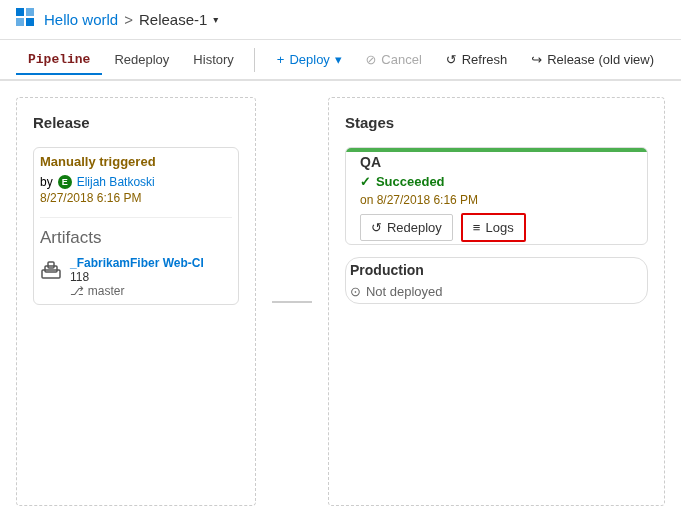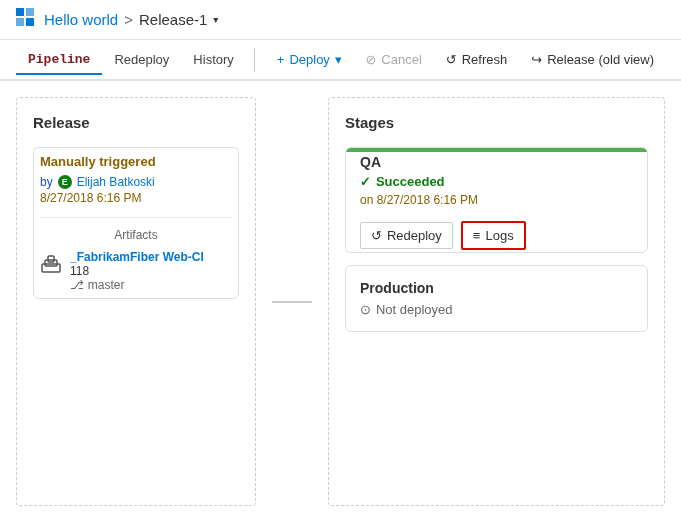--- a/index.html
+++ b/index.html
@@ -47,29 +47,29 @@
       flex-shrink: 0;
     }
     .panel-title { font-size: 15px; font-weight: 600; color: #333; margin-bottom: 16px; }
 
     .release-card {
       background: #fff; border: 1px solid #ddd; border-radius: 6px;
       padding: 6px; margin-bottom: 12px;
     }
     .triggered-label { font-size: 13px; font-weight: 600; color: #8a6200; margin-bottom: 6px; }
     .triggered-by { display: flex; align-items: center; gap: 5px; margin-bottom: 2px; }
-    .by-text { color: #1d4ed8; font-size: 12px; }
+    .by-text { color: #000000; font-size: 12px; }
     .user-dot { width: 14px; height: 14px; border-radius: 50%; background: #107c10; display: inline-flex; align-items: center; justify-content: center; }
     .user-initial { color: #fff; font-size: 9px; font-weight: 700; }
     .user-name { color: #0078d4; font-size: 12px; }
     .timestamp { color: #8a6200; font-size: 12px; margin-bottom: 12px; }
 
     .divider { border: none; border-top: 1px solid #eee; margin: 10px 0; }
 
-    .artifacts-label { font-size: 12px; color: #666; margin-bottom: 8px; text-align: center; }
+    .artifacts-label { font-size: 17px; color: #666; margin-bottom: 8px; }
     .artifact-item { display: flex; align-items: flex-start; gap: 8px; }
     .artifact-icon { font-size: 18px; color: #666; margin-top: 2px; }
     .artifact-name { color: #0078d4; font-size: 12px; font-weight: 600; }
     .artifact-build { font-size: 12px; color: #333; }
     .artifact-branch { display: flex; align-items: center; gap: 4px; font-size: 12px; color: #666; }
 
     
     .connector {
       display: flex; align-items: center; justify-content: center;
       width: 40px; flex-shrink: 0; position: relative;
@@ -87,37 +87,37 @@
     
     .stage-card {
       background: #fff; border: 1px solid #ddd; border-radius: 6px;
       margin-bottom: 12px; overflow: hidden;
     }
     .stage-card-top-bar { height: 4px; background: #4caf50; }
     .stage-card-body { padding: 2px 14px; }
     .stage-name { font-size: 14px; font-weight: 600; color: #333; margin-bottom: 4px; }
     .stage-status { display: flex; align-items: center; gap: 5px; font-size: 13px; color: #107c10; font-weight: 600; margin-bottom: 4px; }
     .check-icon { color: #107c10; }
-    .stage-time { font-size: 12px; color: #8a6200; margin-bottom: 14px; }
+    .stage-time { font-size: 12px; color: #8a6200; margin-bottom: 6px; }
     .stage-actions { display: flex; align-items: center; gap: 8px; }
     .redeploy-btn {
       display: flex; align-items: center; gap: 5px;
       padding: 5px 10px; cursor: pointer; font-size: 13px; color: #333;
       border: 1px solid #ccc; background: #fff; border-radius: 2px;
     }
     .logs-btn {
       display: flex; align-items: center; gap: 5px;
       padding: 5px 10px; cursor: pointer; font-size: 13px; color: #333;
       border: 2px solid #e00000; background: #fff; border-radius: 2px;
     }
 
     
     .prod-card {
-      background: #fff; border: 1px solid #ddd; border-radius: 6px;
-      padding: 14px;
+      background: #fff; border: 1px solid #ddd; border-radius: 14px;
+      padding: 4px;
     }
     .prod-name { font-size: 14px; font-weight: 600; color: #333; margin-bottom: 6px; }
     .prod-status { display: flex; align-items: center; gap: 5px; font-size: 13px; color: #666; }
     .clock-icon { color: #666; }
   </style>
 </head>
 <body>
 
 <div class="top-bar">
   <span class="app-icon">

